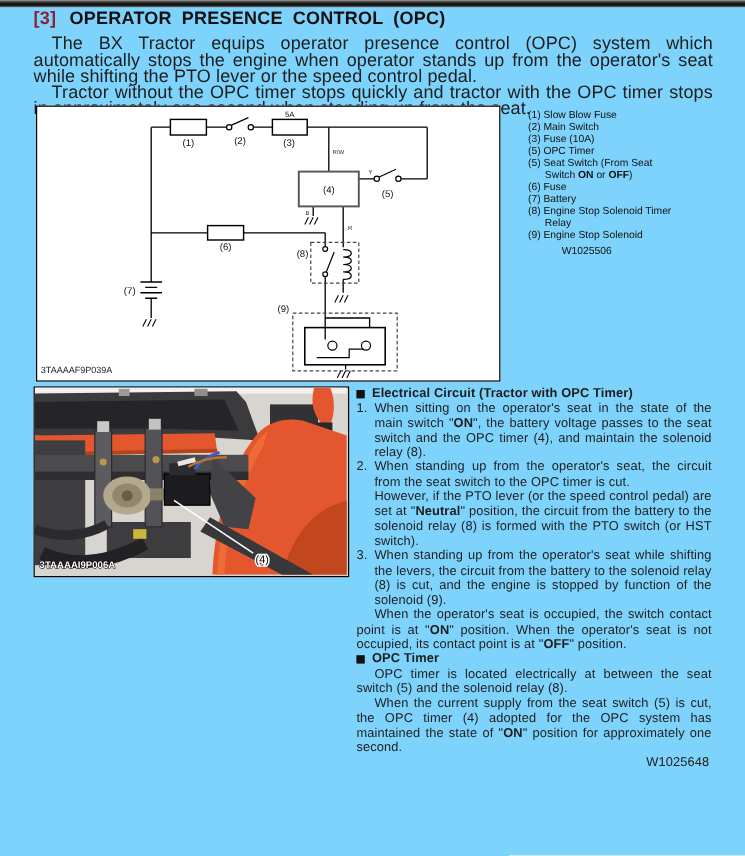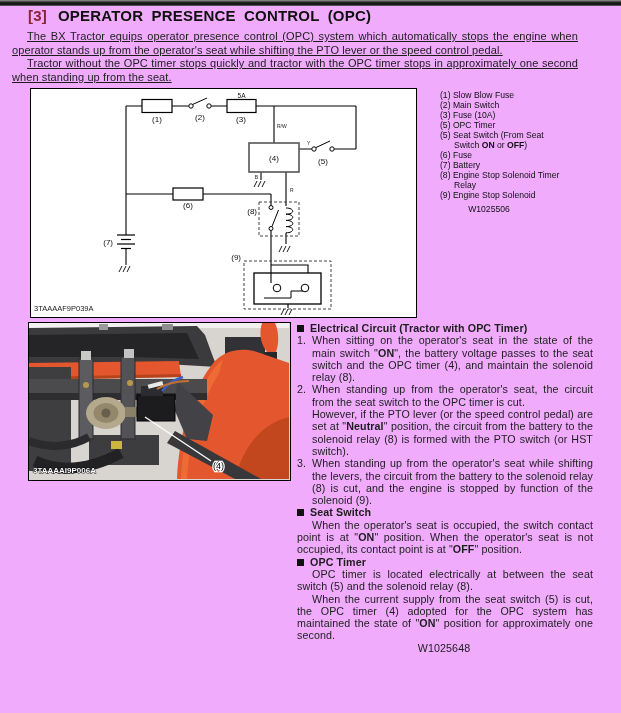--- a/index.html
+++ b/index.html
@@ -1,26 +1,26 @@
 <!DOCTYPE html>
 <html><head>
 <meta charset="utf-8">
 <style>
   html,body{margin:0;padding:0;background:#fff;}
-  .page{position:relative;width:621px;height:713px;background:#f0abfc;overflow:hidden;
+  .page{position:relative;width:621px;height:713px;background:#7dd3fc;overflow:hidden;
         font-family:"Liberation Sans",sans-serif;color:#1d1d1d;}
   .top-bar{position:absolute;left:0;top:0;width:621px;height:6px;
         background:linear-gradient(180deg,#9a9a9a 0%,#2a2a2a 35%,#0b0b0b 70%,#6a6a6a 100%);}
   
   .title{position:absolute;left:28px;top:7px;font-size:15px;font-weight:bold;
         letter-spacing:.2px;word-spacing:4px;color:#101010;white-space:nowrap;}
   .title .idx{margin-right:11px;}
   
-  .intro{position:absolute;left:12px;top:30px;width:566px;font-size:11px;
-        line-height:13.6px;text-align:justify;letter-spacing:.1px;text-decoration:underline;}
+  .intro{position:absolute;left:28px;top:30px;width:566px;font-size:15px;
+        line-height:13.6px;text-align:justify;letter-spacing:.1px;}
   .intro p{margin:0;text-indent:15px;}
   
   .diagram{position:absolute;left:30px;top:88px;width:387px;height:230px;
         border:1.5px solid #000;box-sizing:border-box;background:#fff;}
   .diagram svg{display:block;}
   .dlabel{font-family:"Liberation Sans",sans-serif;font-size:8px;fill:#111;}
   .dsmall{font-family:"Liberation Sans",sans-serif;font-size:5px;fill:#222;}
   .dcode{font-family:"Liberation Sans",sans-serif;font-size:7.5px;fill:#222;}
   
   .legend{position:absolute;left:428px;top:90px;width:150px;font-size:8.6px;
@@ -33,21 +33,21 @@
   .photo svg{display:block;}
   
   .col{position:absolute;left:297px;top:322px;width:296px;font-size:10.7px;
         line-height:12.3px;text-align:justify;letter-spacing:.1px;}
   .h{display:flex;gap:6px;font-weight:bold;text-align:center;}
   .h .sq{flex:none;width:7px;height:7px;background:#111;margin-top:3px;}
   .p{margin:0;text-indent:15px;}
   .li{display:flex;}
   .li .num{flex:none;width:15px;}
   .li .txt{flex:1;white-space:pre-line;text-align:justify;}
-  .refcode{text-align:center;padding-right:2px;}
+  .refcode{text-align:right;padding-right:2px;}
   b{font-weight:bold;}
 </style>
 </head>
 <body>
 
 <div class="page">
   <div class="top-bar"></div>
 
   <div class="title">
     <span class="idx" style="color:#8a2433">[3]</span><span>OPERATOR PRESENCE CONTROL (OPC)</span>
@@ -205,24 +205,20 @@
     </div>
     <div class="li">
       <span class="num">2.</span>
       <div class="txt">When standing up from the operator's seat, the circuit from the seat switch to the OPC timer is cut.
 However, if the PTO lever (or the speed control pedal) are set at "<b>Neutral</b>" position, the circuit from the battery to the solenoid relay (8) is formed with the PTO switch (or HST switch).</div>
     </div>
     <div class="li">
       <span class="num">3.</span>
       <div class="txt">When standing up from the operator's seat while shifting the levers, the circuit from the battery to the solenoid relay (8) is cut, and the engine is stopped by function of the solenoid (9).</div>
     </div>
-    <div class="h">
-      <span class="sq"></span>
-      <span>Seat Switch</span>
-    </div>
     <p class="p">When the operator's seat is occupied, the switch contact point is at "<b>ON</b>" position.  When the operator's seat is not occupied, its contact point is at "<b>OFF</b>" position.</p>
     <div class="h">
       <span class="sq"></span>
       <span>OPC Timer</span>
     </div>
     <p class="p">OPC timer is located electrically at between the seat switch (5) and the solenoid relay (8).</p>
     <p class="p">When the current supply from the seat switch (5) is cut, the OPC timer (4) adopted for the OPC system has maintained the state of "<b>ON</b>" position for approximately one second.</p>
     <div class="refcode">W1025648</div>
   </div>
 </div>

